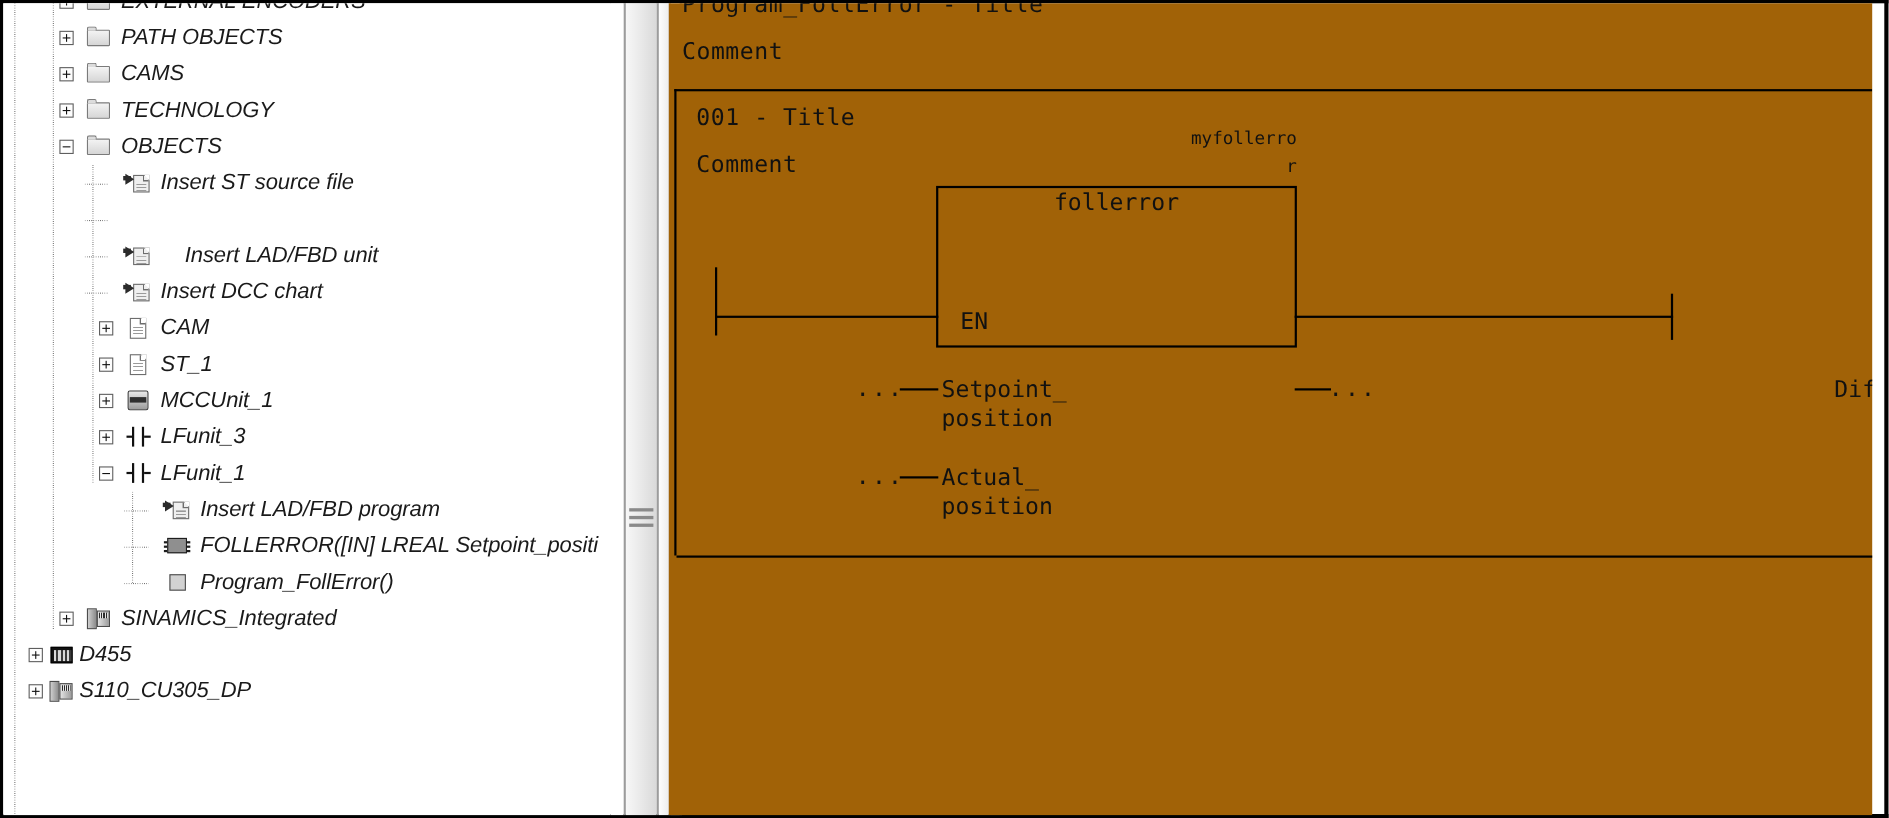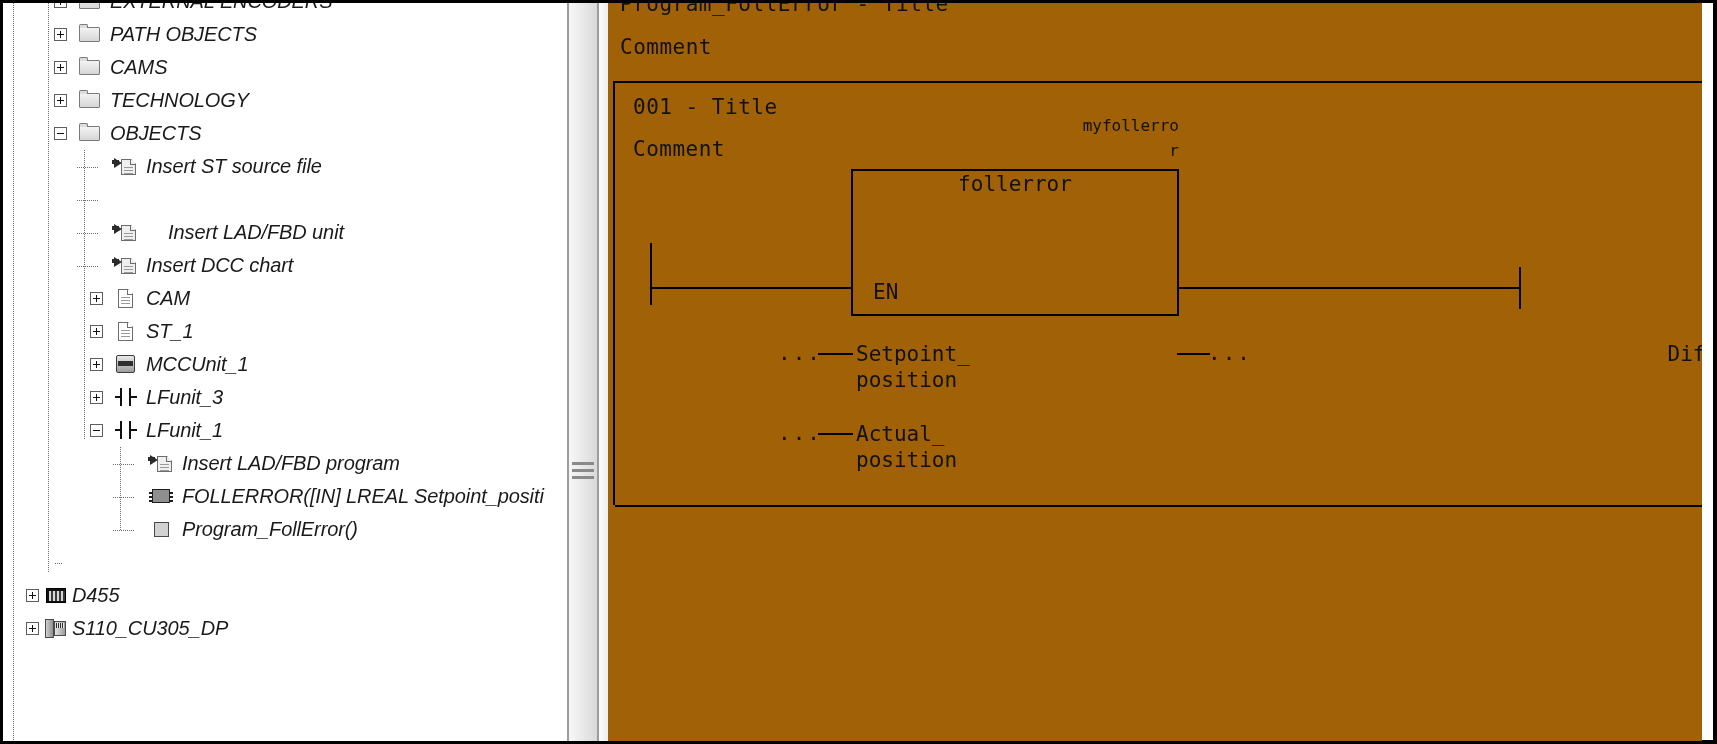--- a/index.html
+++ b/index.html
@@ -334,20 +334,31 @@
         <span class="label" style="position: absolute; left: 166px;">FOLLERROR([IN] LREAL Setpoint_positi</span>
       </div>
       <div class="hline" style="left: 110px; top: 527px; width: 22px;"></div>
       <div class="tree-row" style="top: 510px; width: 552px;">
         <span class="ico" style="left: 134px; top: 6px;">
           <span class="sq"></span>
         </span>
         <span class="label" style="position: absolute; left: 166px;">Program_FollError()</span>
       </div>
       <div class="hline" style="left: 52px; top: 560px; width: 8px;"></div>
+      <div class="tree-row" style="top: 543px; width: 552px;">
+        <span class="exp plus" style="left: 38px; top: 10px;"></span>
+        <span class="ico" style="left: 62px; top: 6px;">
+          <span class="dev">
+            <span class="body"></span>
+            <span class="body2"></span>
+            <span class="grid"></span>
+          </span>
+        </span>
+        <span class="label" style="position: absolute; left: 94px;">SINAMICS_Integrated</span>
+      </div>
       <div class="hline" style="left: 24px; top: 593px; width: 2px;"></div>
       <div class="tree-row" style="top: 576px; width: 552px;">
         <span class="exp plus" style="left: 10px; top: 10px;"></span>
         <span class="ico" style="left: 28px; top: 6px;">
           <span class="rack">
             <span class="g"></span>
           </span>
         </span>
         <span class="label" style="position: absolute; left: 56px;">D455</span>
       </div>

